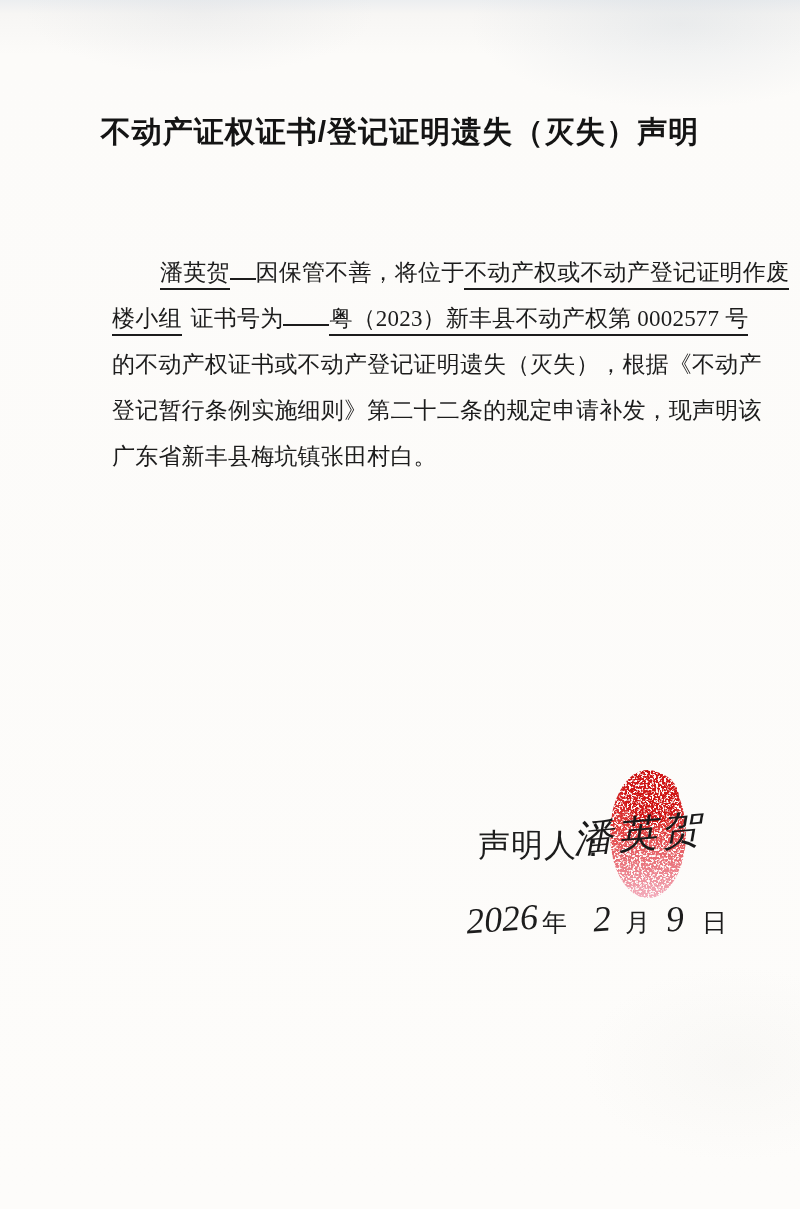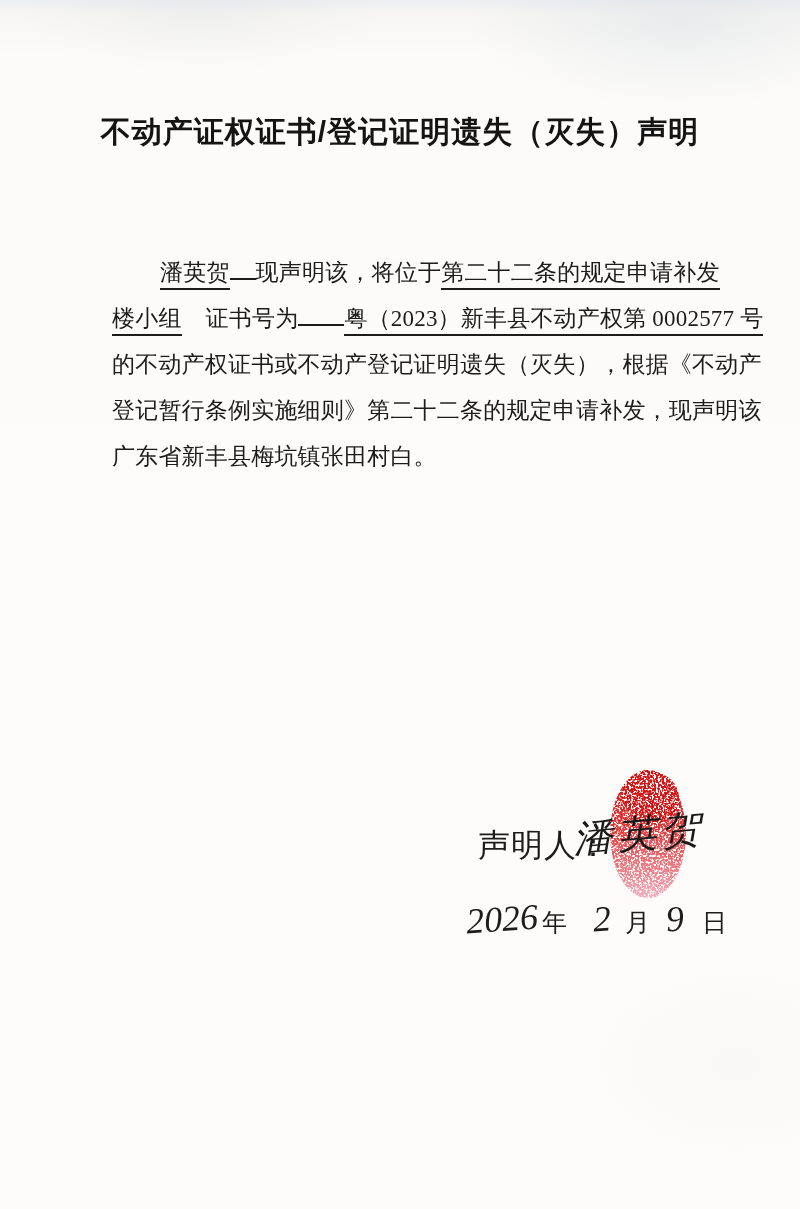--- a/index.html
+++ b/index.html
@@ -54,21 +54,21 @@
     width: 26px;
     border-bottom: 2px solid #1c1c1c;
     line-height: 30px;
   }
   .u-blank-md {
     display: inline-block;
     width: 46px;
     border-bottom: 2px solid #1c1c1c;
     line-height: 30px;
   }
-  .gap-sm { margin-left: 24px; }
+  .gap-sm { margin-left: 9px; }
   .sig-row {
     position: absolute;
     left: 478px; top: 818px;
     height: 90px;
   }
   .sig-label {
     position: absolute;
     left: 0; top: 6px;
     font-size: 32px;
     letter-spacing: 1px;
@@ -116,21 +116,21 @@
   .ml26 { margin-left: 26px; }
 </style>
 </head>
 <body>
 
 <div class="page">
 
   <h1 class="title">不动产证权证书/登记证明遗失（灭失）声明</h1>
 
   <div class="body-text">
-    <p class="line indent"><span class="u">潘英贺</span><span class="u-blank-sm"></span><span>现声明该，将位于</span><span class="u">第二十二条的规定申请补发</span></p>
+    <p class="line indent"><span class="u">潘英贺</span><span class="u-blank-sm"></span><span>因保管不善，将位于</span><span class="u">不动产权或不动产登记证明作废</span></p>
     <p class="line"><span class="u">楼小组</span><span class="gap-sm">证书号为</span><span class="u-blank-md"></span><span class="u">粤（2023）新丰县不动产权第 0002577 号</span></p>
     <p class="line">的不动产权证书或不动产登记证明遗失（灭失），根据《不动产</p>
     <p class="line">登记暂行条例实施细则》第二十二条的规定申请补发，现声明该</p>
     <p class="line">广东省新丰县梅坑镇张田村白。</p>
   </div>
 
   <div class="sig-row">
     <span class="sig-label">声明人：</span>
     <svg class="fingerprint" width="100" height="140" viewBox="0 0 100 140" aria-hidden="true">
       <defs>

